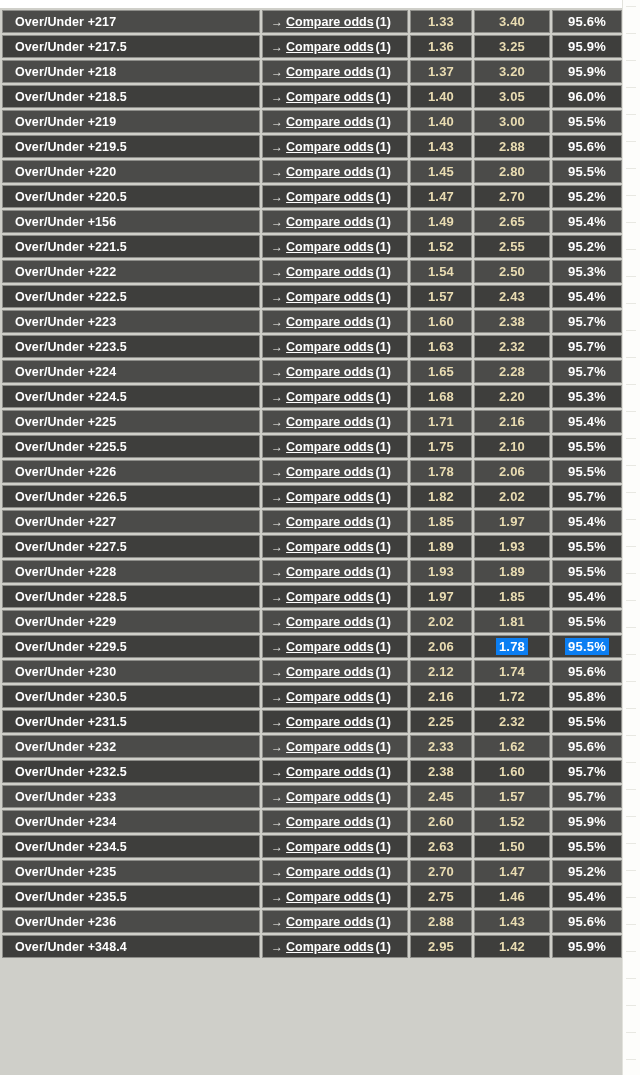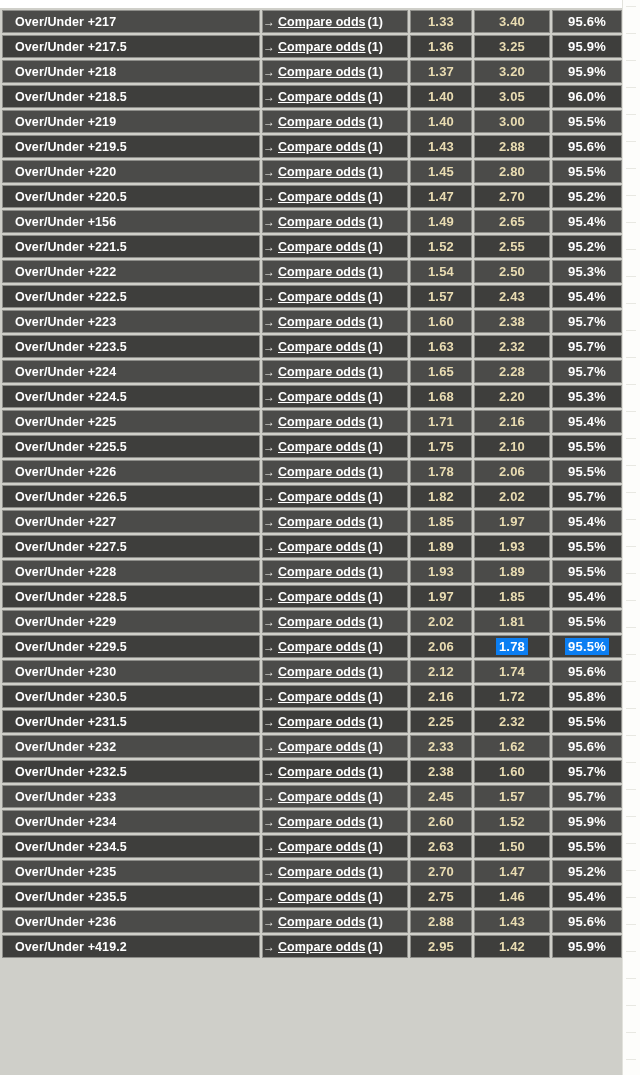--- a/index.html
+++ b/index.html
@@ -75,21 +75,21 @@
 
   
   tr.row-a td { background: #4b4b49; }
   tr.row-b td { background: #3e3e3c; }
 
   td.cell-label {
     padding-left: 12px;
     letter-spacing: 0.1px;
   }
   td.cell-compare {
-    text-align: left;
+    text-align: center;
     padding-right: 8px;
     font-weight: normal;
     font-size: 12px;
   }
   td.cell-compare .arrow-icon {
     color: #f2f2ee;
     font-size: 12px;
     margin-right: 3px;
   }
   td.cell-compare .compare-link {
@@ -396,21 +396,21 @@
           <td class="cell-payout"><span>95.4%</span></td>
         </tr>
         <tr class="row-a">
           <td class="cell-label">Over/Under +236</td>
           <td class="cell-compare"><span class="arrow-icon">→</span><span class="compare-link">Compare odds</span><span class="compare-count">(1)</span></td>
           <td class="cell-odd"><span>2.88</span></td>
           <td class="cell-odd"><span>1.43</span></td>
           <td class="cell-payout"><span>95.6%</span></td>
         </tr>
         <tr class="row-b">
-          <td class="cell-label">Over/Under +419.2</td>
+          <td class="cell-label">Over/Under +348.4</td>
           <td class="cell-compare"><span class="arrow-icon">→</span><span class="compare-link">Compare odds</span><span class="compare-count">(1)</span></td>
           <td class="cell-odd"><span>2.95</span></td>
           <td class="cell-odd"><span>1.42</span></td>
           <td class="cell-payout"><span>95.9%</span></td>
         </tr>
       </tbody>
   </table>
 </div>
 
 <div id="right-gutter">

